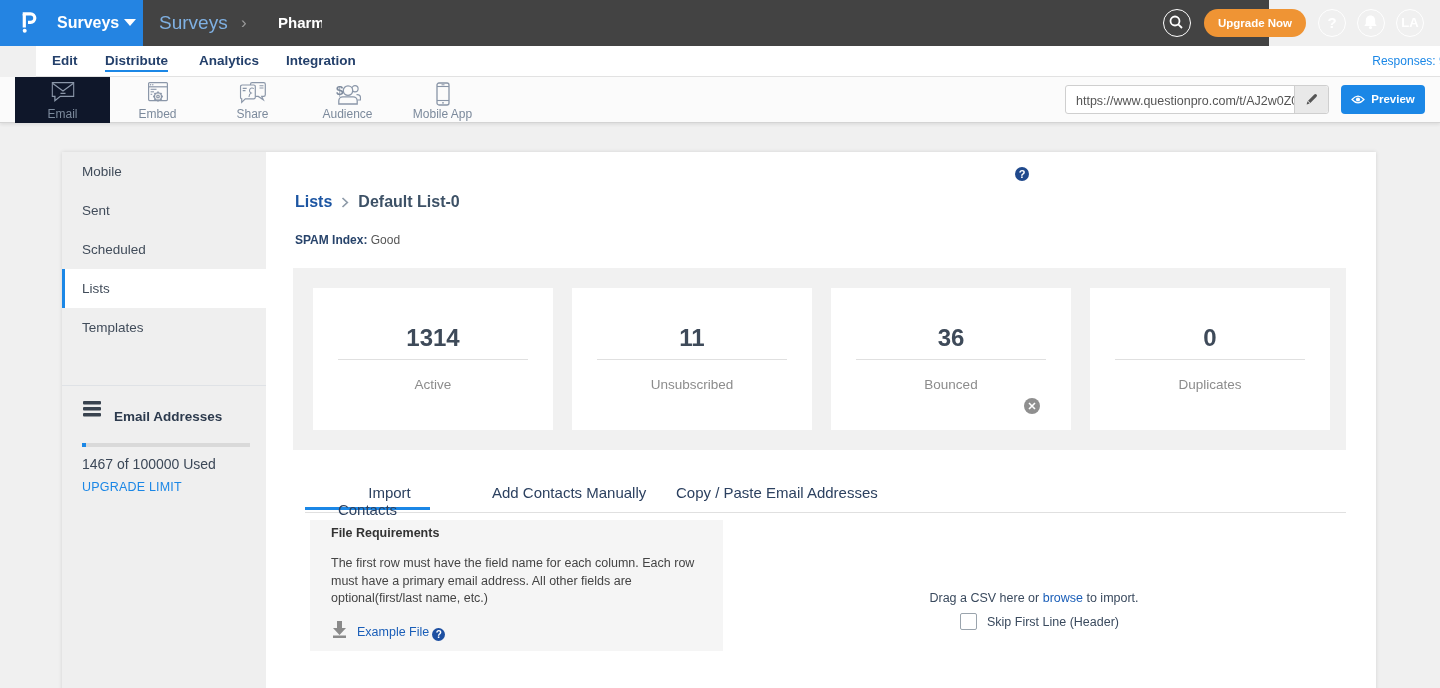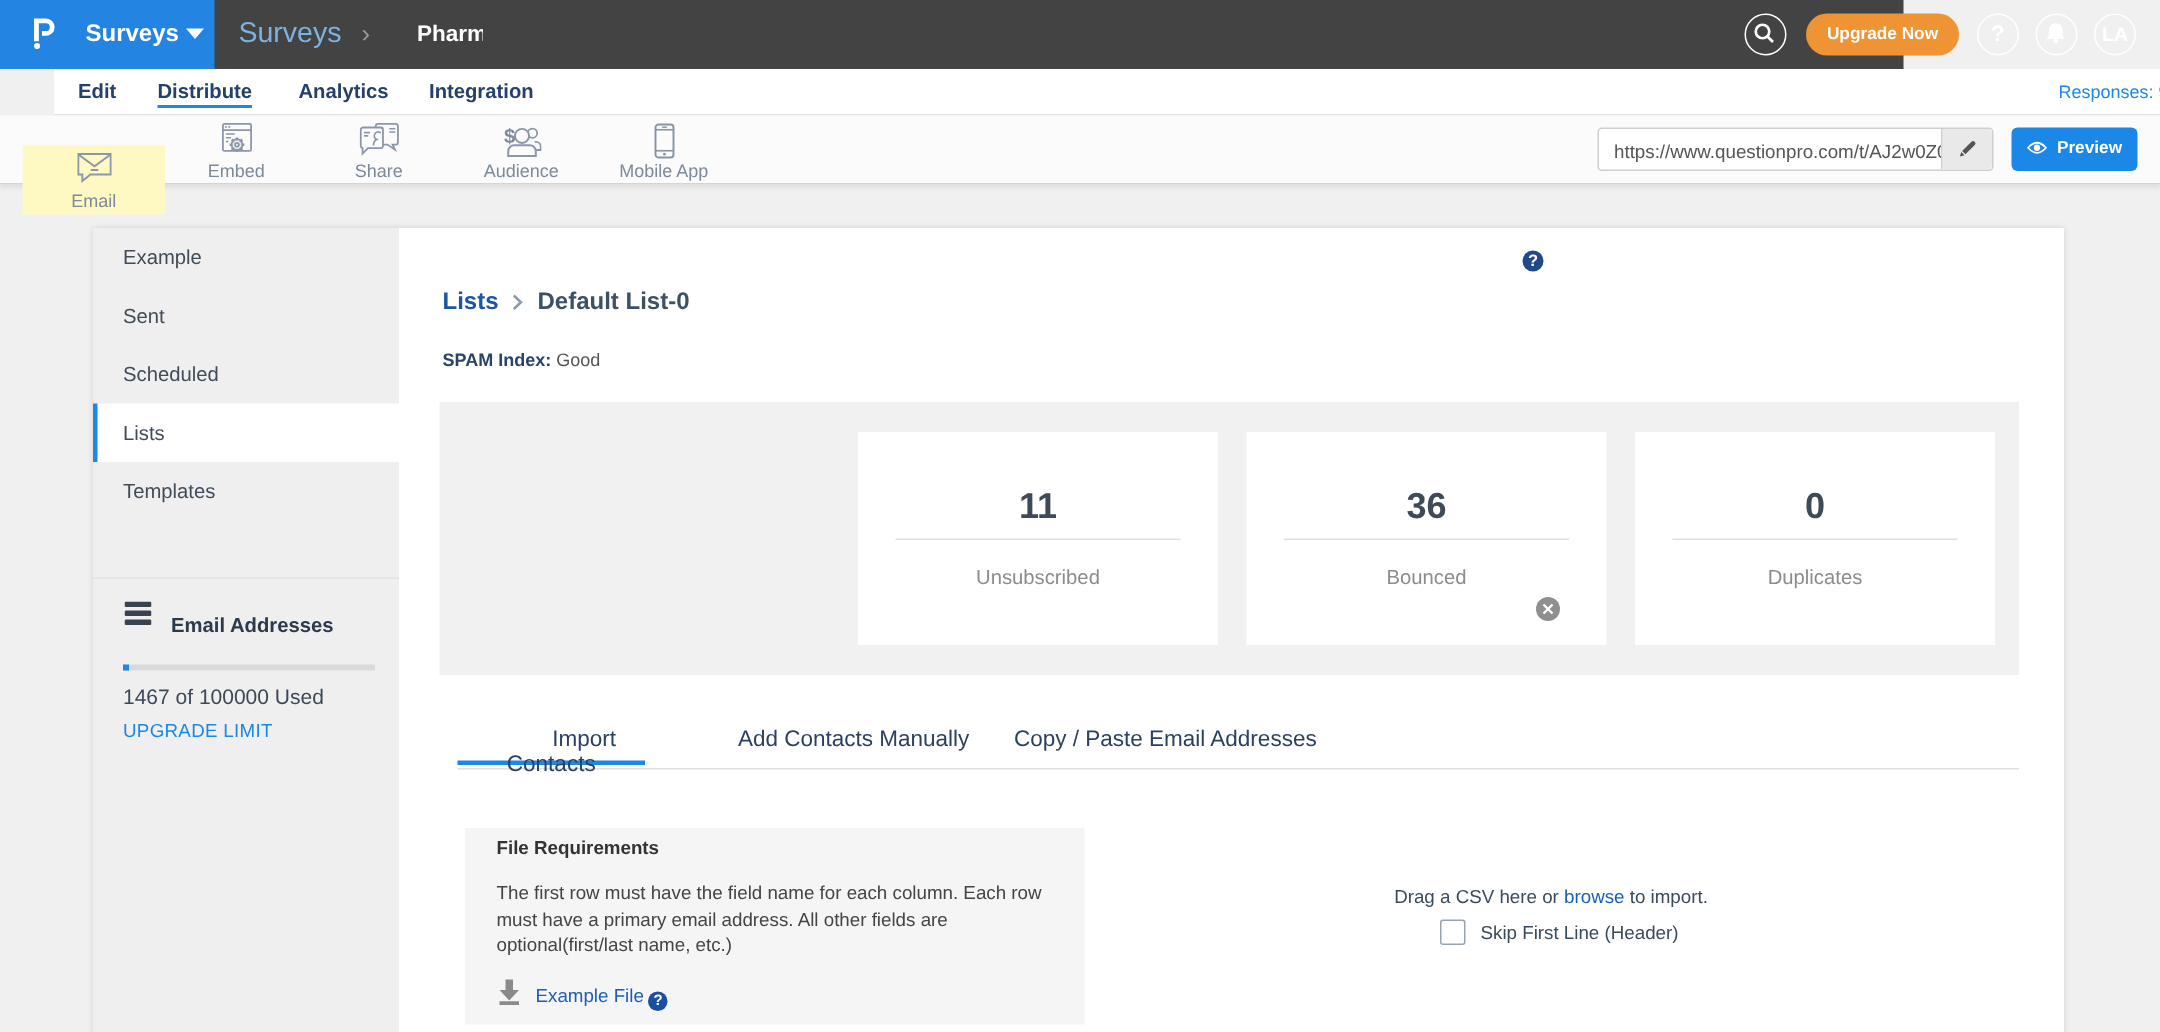--- a/index.html
+++ b/index.html
@@ -19,21 +19,21 @@
   border-radius:14px; color:#fff; font-size:11.5px; font-weight:700; text-align:center; line-height:28px; }
 .la { font-size:13px; font-weight:700; text-align:center; line-height:25px; }
 
 .navrow { position:absolute; left:0; top:46px; width:1440px; height:31px; background:#fff; border-bottom:1px solid #e2e2e2;margin-left:36px; }
 .navtab { position:absolute; top:0; height:30px; line-height:30px; color:#24406b; font-size:13.5px; font-weight:700; }
 .navtab.active::after { content:''; position:absolute; left:0; right:0; top:24px; height:2px; background:#1b87e6; }
 .responses { position:absolute; right:17px; top:0; height:30px; line-height:30px; color:#1b87e6; font-size:12px; }
 
 .toolbar { position:absolute; left:0; top:77px; width:1440px; height:46px; background:#fbfbfb; border-bottom:1px solid #d4d4d4; box-shadow:0 2px 3px rgba(0,0,0,0.07); }
 .tool { position:absolute; top:0; width:95px; height:46px; text-align:center; }
-.tool.sel { background:#fef9c3;margin-top:20px; }
+.tool.sel { background:#0f172a; }
 .tool .lbl { position:absolute; left:0; right:0; top:30px; font-size:12px; color:#7c8a9c; }
 .tool svg { position:absolute; top:5px; left:50%; transform:translateX(-50%); }
 .urlwrap { position:absolute; left:1065px; top:8px; width:264px; height:29px; border:1px solid #cfcfcf; border-radius:3px; background:#fff; }
 .urlwrap .txt { position:absolute; left:10px; top:8px; font-size:12.5px; color:#555; width:218px; overflow:hidden; white-space:nowrap; }
 .urlwrap .pen { position:absolute; right:0; top:0; width:34px; height:27px; background:#e9e9e9; border-left:1px solid #cfcfcf; border-radius:0 3px 3px 0; text-align:center; }
 .preview { position:absolute; left:1341px; top:8px; width:84px; height:29px; background:#1b87e6; border-radius:4px;
   color:#fff; font-size:11.5px; font-weight:700; text-align:center; line-height:29px; }
 
 .panel { position:absolute; left:62px; top:152px; width:1314px; height:560px; background:#fff; box-shadow:0 0 4px rgba(0,0,0,.12); }
 .sidebar { position:absolute; left:0; top:0; width:204px; height:560px; background:#efefef; }
@@ -57,21 +57,21 @@
 .statwrap { position:absolute; left:27px; top:116px; width:1053px; height:182px; background:#f1f1f1; }
 .card { position:absolute; top:20px; width:240px; height:142px; background:#fff; }
 .card .num { position:absolute; left:0; right:0; top:36px; text-align:center; font-size:24px; font-weight:700; color:#3e4a59; }
 .card .line { position:absolute; left:25px; right:25px; top:71px; border-top:1px solid #e0e0e0; }
 .card .cap { position:absolute; left:0; right:0; top:89px; text-align:center; font-size:13.5px; color:#8c8c8c; }
 .xcirc { position:absolute; right:31px; bottom:16px; width:16px; height:16px; }
 .tabs2 { position:absolute; left:39px; top:326px; width:1041px; height:35px; border-bottom:1px solid #e0e0e0; }
 .t2 { position:absolute; top:0; height:34px; font-size:15px; color:#2c4160; }
 .t2.act { border-bottom:3px solid #1b87e6; height:32px; }
 .t2 span { position:relative; top:6px;margin-left:44px; }
-.filereq { position:absolute; left:44px; top:400px; width:413px; height:131px; background:#f5f5f5; }
+.filereq { position:absolute; left:44px; top:368px; width:413px; height:131px; background:#f5f5f5; }
 .filereq h4 { position:absolute; left:21px; top:6px; font-size:12.5px; color:#333; }
 .filereq p { position:absolute; left:21px; top:35px; width:380px; font-size:12.5px; color:#444; line-height:17.5px; }
 .exfile { position:absolute; left:21px; top:105px; font-size:12.5px; color:#1a5eb8; }
 .dragrow { position:absolute; left:568px; top:439px; width:400px; text-align:center; font-size:12.5px; color:#3a4a5e; }
 .dragrow a { color:#1a5eb8; text-decoration:none; }
 .skiprow { position:absolute; left:694px; top:461px; font-size:12.5px; color:#3a4a5e; }
 .cbox { display:inline-block; width:17px; height:17px; border:1px solid #9aa4ad; border-radius:2px; background:#fff; vertical-align:-4px; margin-right:10px; }
 </style>
 </head>
 <body>
@@ -189,21 +189,21 @@
   <div class="preview">
     <svg width="14" height="9" viewBox="0 0 14 9" style="vertical-align:-1px; margin-right:6px">
       <path d="M1 4.5 Q7 -2.2 13 4.5 Q7 11.2 1 4.5 z" fill="none" stroke="#fff" stroke-width="1.2"></path>
       <circle cx="7" cy="4.5" r="2.1" fill="#fff"></circle>
     </svg>Preview
   </div>
 </div>
 
 <div class="panel">
   <div class="sidebar">
-    <div class="sitem">Example</div>
+    <div class="sitem">Mobile</div>
     <div class="sitem">Sent</div>
     <div class="sitem">Scheduled</div>
     <div class="sitem active">Lists</div>
     <div class="sitem">Templates</div>
     <div class="sdivider"></div>
     <svg style="position:absolute;left:21px;top:249px" width="18" height="16" viewBox="0 0 18 16">
       <rect x="0" y="0" width="18" height="3.6" rx="1" fill="#39434f"></rect>
       <rect x="0" y="6" width="18" height="3.6" rx="1" fill="#39434f"></rect>
       <rect x="0" y="12" width="18" height="3.6" rx="1" fill="#39434f"></rect>
     </svg>
@@ -214,20 +214,25 @@
     <div class="used">1467 of 100000 Used</div>
     <div class="uplimit">UPGRADE LIMIT</div>
   </div>
   <div class="content">
     <div class="helpq">?</div>
     <div class="crumbs"><a>Lists</a><svg width="8" height="11" viewBox="0 0 8 11" style="margin:0 9px;vertical-align:-1px">
           <path d="M1.5 1 L6.3 5.5 L1.5 10" stroke="#8d9aa8" stroke-width="1.7" fill="none"></path>
         </svg>Default List-0</div>
     <div class="spam"><b>SPAM Index:</b> Good</div>
     <div class="statwrap">
+      <div class="card" style="left:20px">
+          <div class="num">1314</div>
+          <div class="line"></div>
+          <div class="cap">Active</div>
+        </div>
       <div class="card" style="left:279px">
           <div class="num">11</div>
           <div class="line"></div>
           <div class="cap">Unsubscribed</div>
         </div>
       <div class="card" style="left:538px">
           <div class="num">36</div>
           <div class="line"></div>
           <div class="cap">Bounced</div>
         <svg class="xcirc" viewBox="0 0 16 16">

